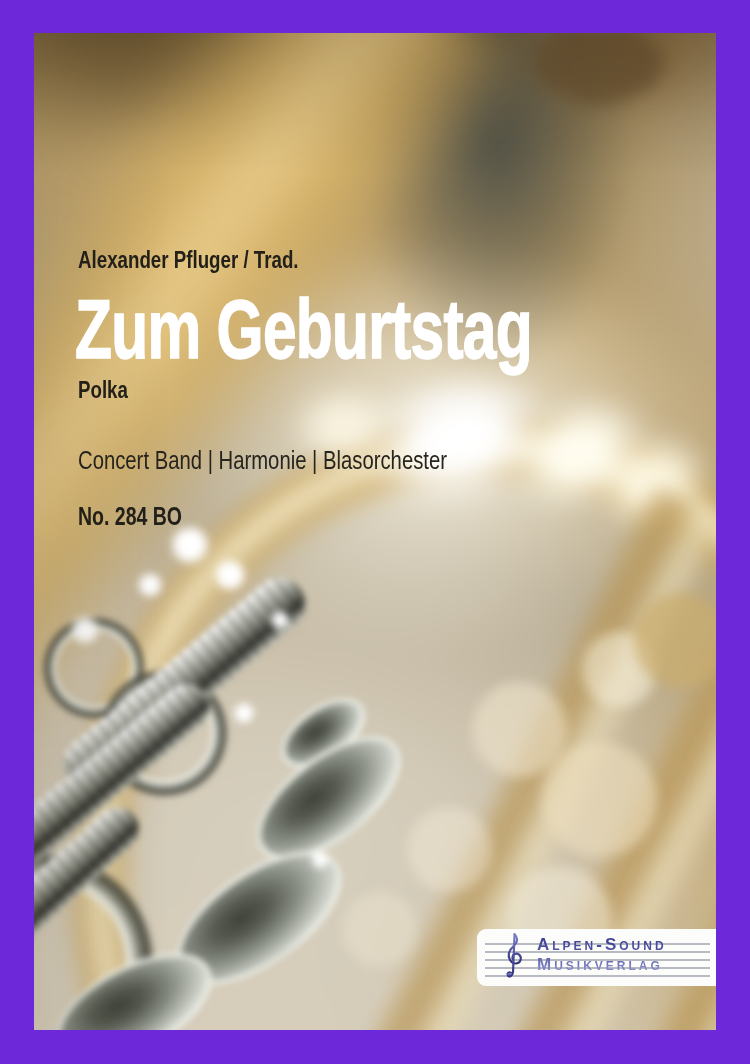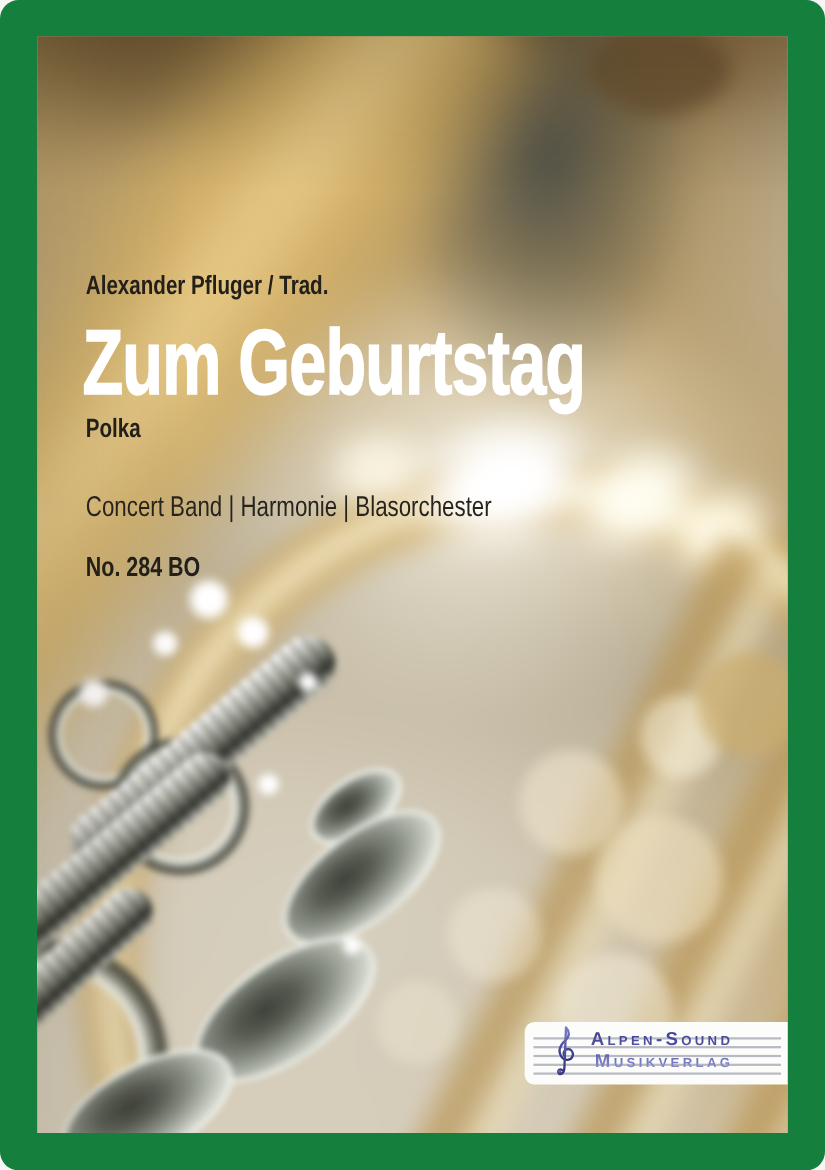--- a/index.html
+++ b/index.html
@@ -1,18 +1,18 @@
 <!DOCTYPE html>
 <html><head>
 <meta charset="utf-8">
 <style>
   * { margin:0; padding:0; box-sizing:border-box; }
   html,body { background:#f6f6f5; }
-  .page { position:relative; width:750px; height:1064px; background:#15803d; overflow:hidden;
-          font-family:"Liberation Sans", sans-serif;border-radius:17px; }
+  .page { position:relative; width:750px; height:1064px; background:#6d28d9; overflow:hidden;
+          font-family:"Liberation Sans", sans-serif; }
 
   
   .photo { position:absolute; left:34px; top:33px; width:682px; height:997px;
            overflow:hidden; background:#c4b8a2; }
   .layer { position:absolute; }
 
   .base { inset:-40px;
     background:
       radial-gradient(ellipse 300px 210px at 16% 1%,  rgba(112,89,52,0.95), rgba(112,89,52,0) 70%),
       radial-gradient(ellipse 430px 260px at 38% -2%, rgba(56,43,24,0.80),  rgba(56,43,24,0) 70%),
@@ -110,21 +110,21 @@
   .din { transform:scaleX(0.78); }
   .composer { left:44px; top:215px; font-size:24px; font-weight:700; }
   .title    { left:41px; top:254px; font-size:84px; font-weight:700; letter-spacing:-1px;
               color:#ffffff; transform:scaleX(0.72); -webkit-text-stroke:1.5px #ffffff; }
   .genre    { left:44px; top:345px; font-size:24px; font-weight:700; }
   .ensemble { left:44px; top:414px; font-size:26px; font-weight:400; color:#27241e; }
   .catalog  { left:44px; top:471px; font-size:25px; font-weight:700; }
 
   
   .logo-box { position:absolute; left:443px; top:896px; width:239px; height:57px;
-    background:#fcfcfa; border-radius:9px 0 0 9px;text-align:right; }
+    background:#fcfcfa; border-radius:9px 0 0 9px; }
   .staff { position:absolute; left:8px; width:225px; height:1.5px; background:rgba(128,132,148,0.55); }
   .st1{top:14px;} .st2{top:22px;} .st3{top:30px;} .st4{top:38px;} .st5{top:46px;}
   .clef { position:absolute; left:24px; top:2px; }
   .logo-text { position:absolute; left:60px; top:6px; font-weight:700; font-size:17px;
     letter-spacing:3px; font-variant:small-caps; color:#4c4f9e; line-height:1.16;
     background:linear-gradient(to bottom,#383a8e 0%,#5a5dab 55%,#9498d2 100%);
     -webkit-background-clip:text; background-clip:text; -webkit-text-fill-color:transparent; }
 
   .web-bar { position:absolute; left:476px; top:958px; width:206px; height:31px;
     background:rgba(122,109,92,0.55); border-radius:2px;

